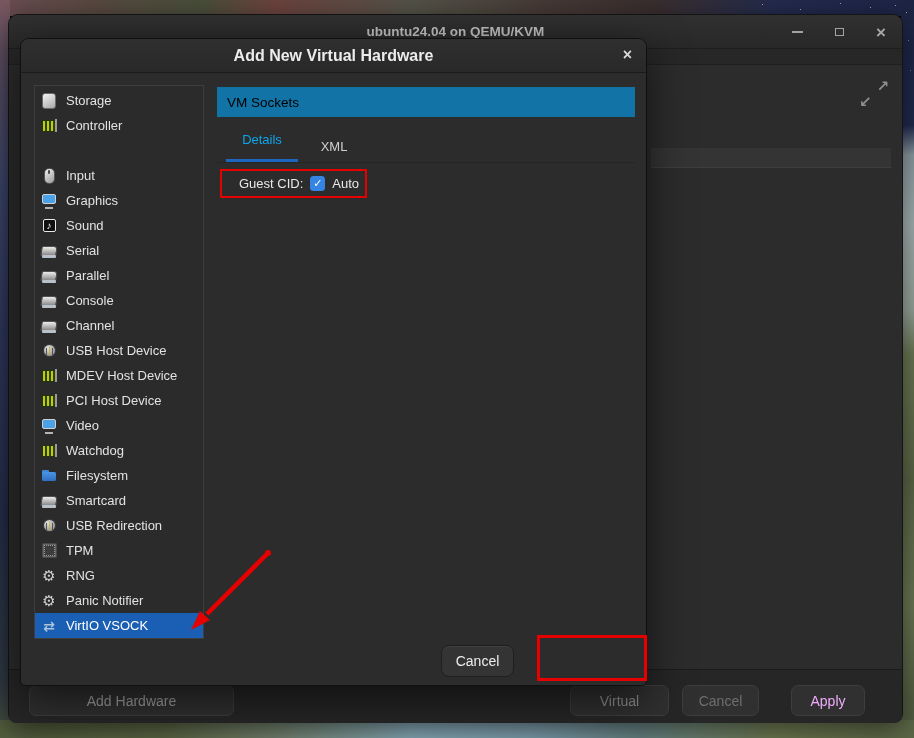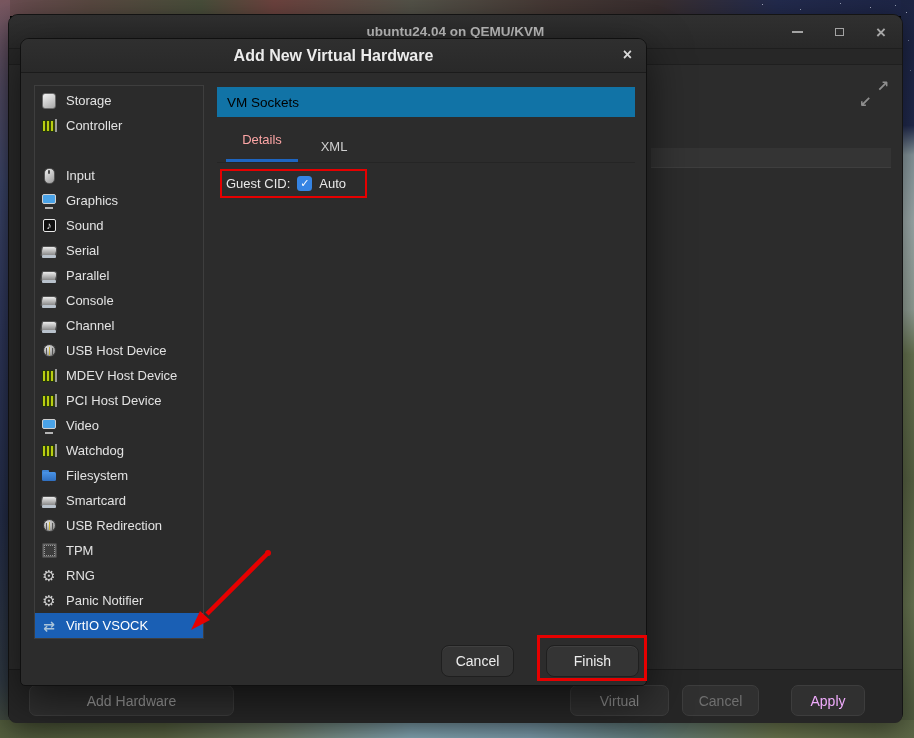--- a/index.html
+++ b/index.html
@@ -75,24 +75,24 @@
   .ic-folder::after{content:"";position:absolute;top:4px;left:1px;width:14px;height:9px;background:linear-gradient(180deg,#4a94e8,#2f6fc0);border-radius:1.5px;}
   .ic-tpm::before{content:"";width:11px;height:11px;background:#3c3c3c;border:1px dotted #9a9a9a;box-shadow:0 0 0 1.5px #666;box-sizing:border-box;}
   .ic-gear{color:#d0d0d0;font-size:15px;}
   .ic-vsock{color:#8fa7bd;font-size:14px;font-weight:bold;}
   .row.selected .ic-vsock{color:#aac4da;}
   
   #panel-header{position:absolute;left:196px;top:48px;width:418px;height:30px;background:#1173a6;
     color:#000000;font-size:13.5px;display:flex;align-items:center;padding-left:10px;box-sizing:border-box;}
   #tabs{position:absolute;left:196px;top:92px;width:418px;height:32px;border-bottom:1px solid #252525;box-sizing:border-box;display:flex;}
   .tab{height:100%;display:flex;align-items:center;justify-content:center;font-size:13px;color:#cfcfcf;box-sizing:border-box;}
-  #tab-details{margin-left:9px;width:72px;border-bottom:3.5px solid #1e65c0;color:#fca5a5;padding-bottom:12px;}
+  #tab-details{margin-left:9px;width:72px;border-bottom:3.5px solid #1e65c0;color:#0ea5e9;padding-bottom:12px;}
   #tab-xml{margin-left:8px;width:56px;}
   #guest-row{position:absolute;left:199px;top:130px;width:147px;height:29px;
-    border:2.5px solid #e60000;box-sizing:border-box;display:flex;align-items:center;gap:7px;padding-left:4px;}
+    border:2.5px solid #e60000;box-sizing:border-box;display:flex;align-items:center;gap:7px;padding-left:17px;}
   #guest-label,#auto-label{font-size:13px;color:#e8e8e8;}
   #auto-checkbox{width:15px;height:15px;background:#3584e4;border-radius:3.5px;display:flex;align-items:center;justify-content:center;flex:0 0 15px;}
   #auto-checkbox .check{color:#fff;font-size:11px;font-weight:bold;line-height:11px;}
   
   .dbtn{position:absolute;height:32px;background:#343434;border:1px solid #1f1f1f;border-radius:8px;
     box-shadow:inset 0 1px 0 #404040;display:flex;align-items:center;justify-content:center;
     font-size:14px;color:#ededed;box-sizing:border-box;}
   #btn-dlg-cancel{left:420px;top:606px;width:73px;}
   #btn-dlg-finish{left:525px;top:606px;width:93px;}
   
@@ -265,21 +265,20 @@
 
     <div id="guest-row">
       <span id="guest-label">Guest CID:</span>
       <span id="auto-checkbox">
         <span class="check">✓</span>
       </span>
       <span id="auto-label">Auto</span>
     </div>
 
     <div class="dbtn" id="btn-dlg-cancel">Cancel</div>
-    <div class="dbtn" id="btn-dlg-finish">Finish</div>
   </div>
 
   <div id="annot-finish"></div>
   <svg id="annot-arrow" width="100" height="105" viewBox="0 0 100 105">
     <circle cx="88" cy="18" r="3" fill="#e60000"></circle>
     <line x1="88" y1="18" x2="27" y2="79" stroke="#e60000" stroke-width="4.5"></line>
     <polygon points="11,95 30,85 20,76" fill="#e60000"></polygon>
   </svg>
 </div>
 

